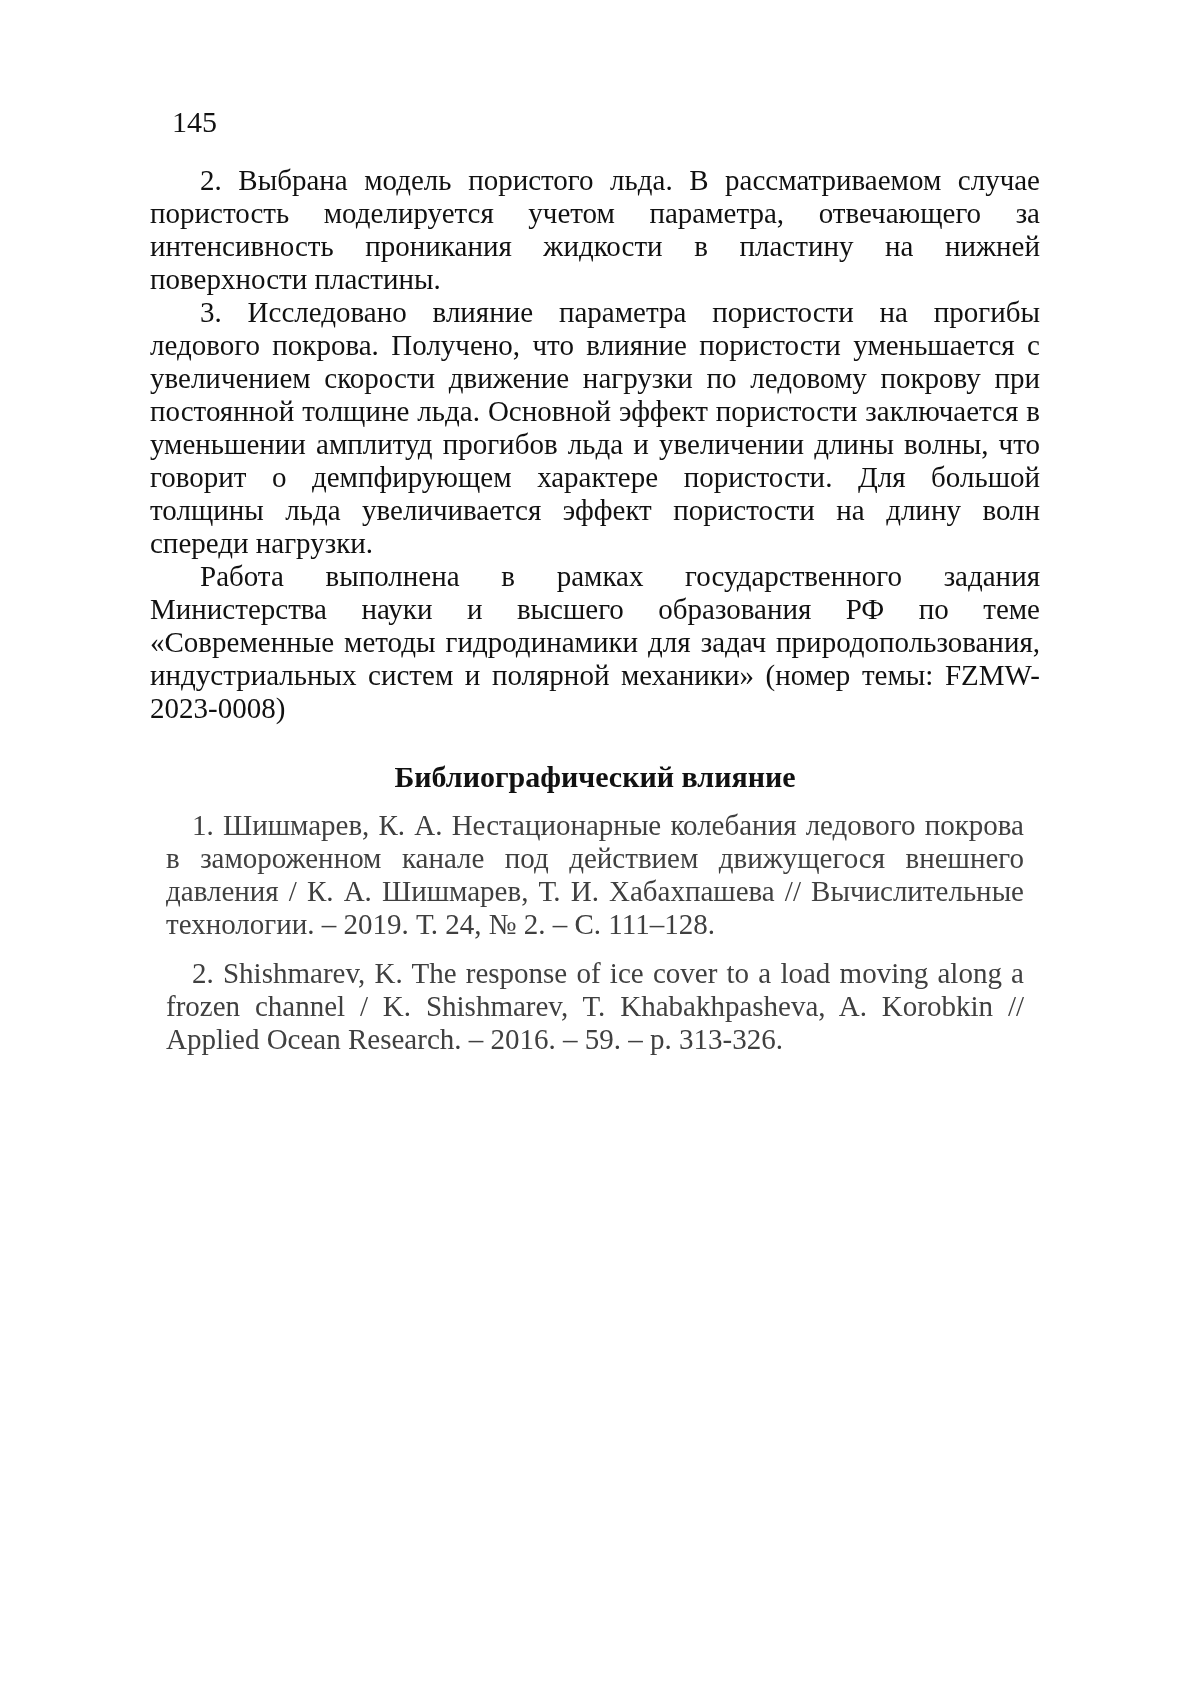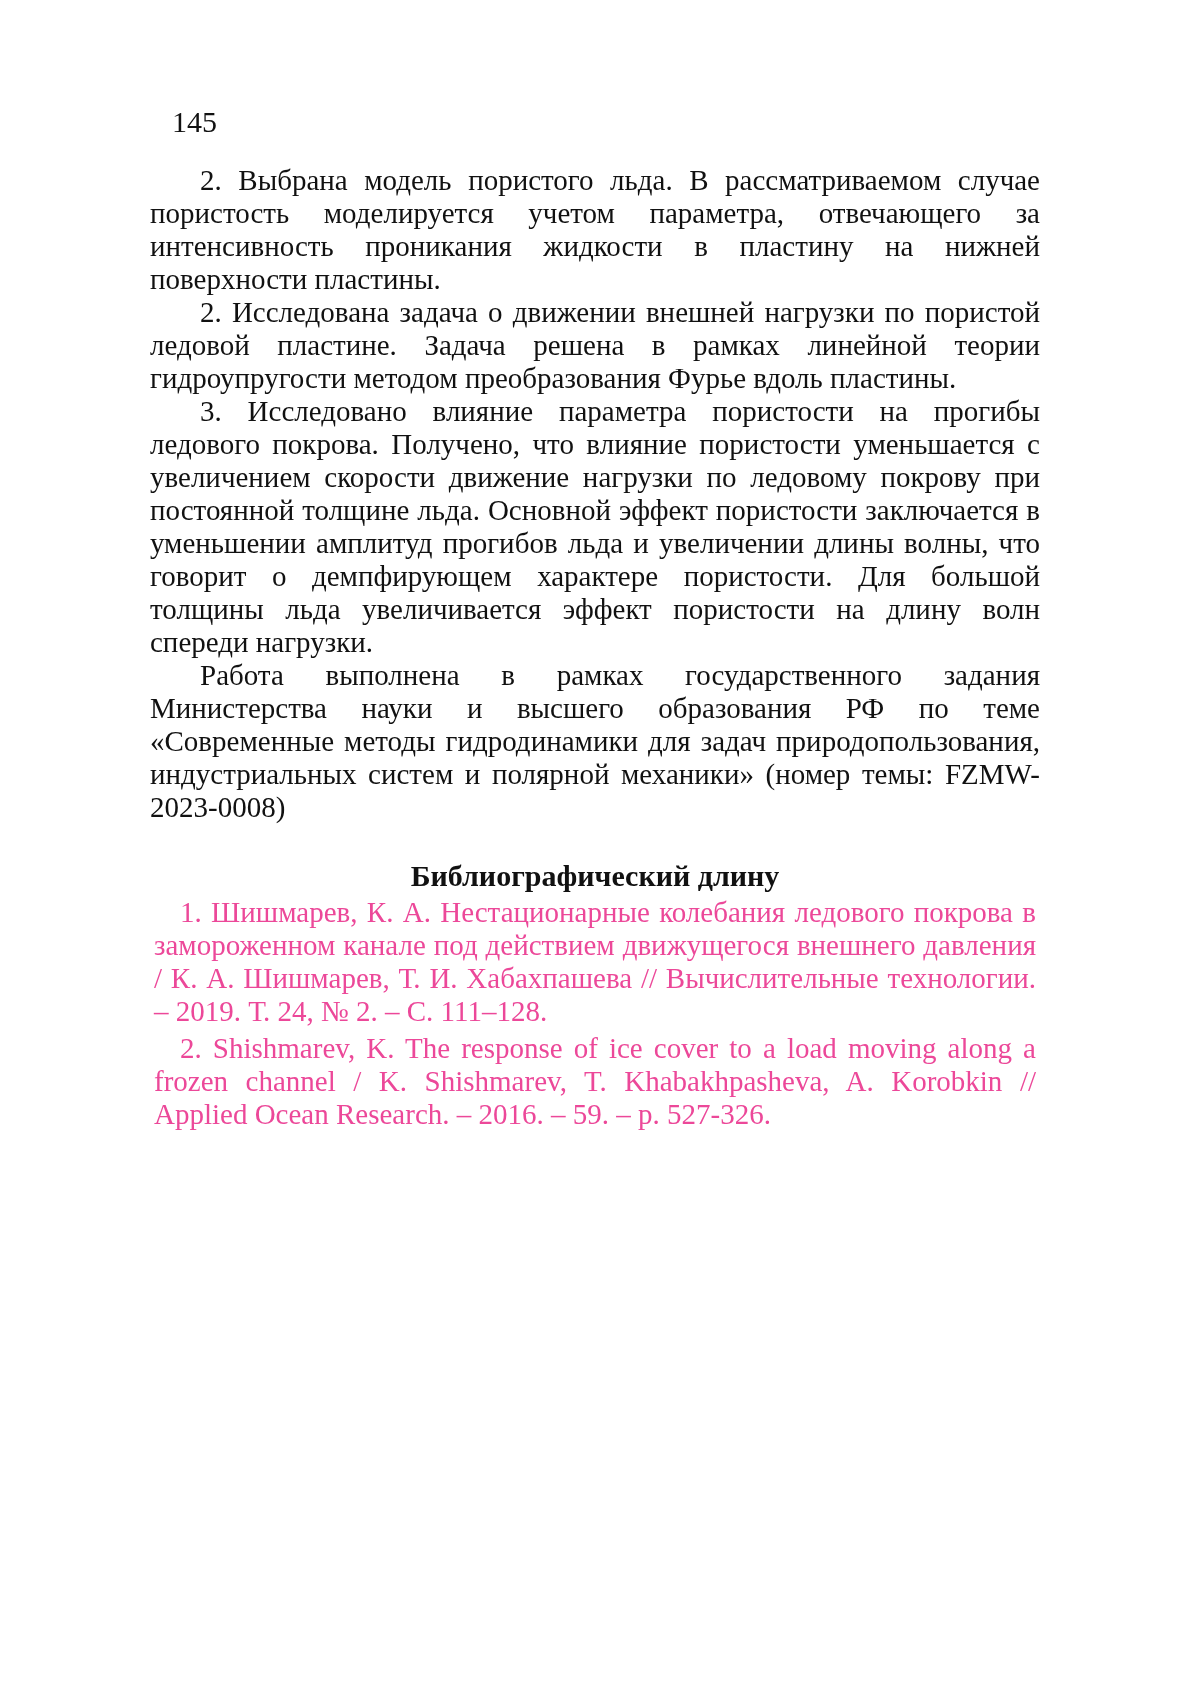--- a/index.html
+++ b/index.html
@@ -42,41 +42,40 @@
     font-weight: bold;
     text-align: center;
     margin: 35px 0 0 0;
     color: #111111;
   }
   .bib-entry {
     font-size: 29px;
     line-height: 33px;
     text-align: justify;
     text-indent: 26px;
-    margin: 4px;
-    color: #ec4899;
+    margin: 16px;
+    color: #404040;
   }
 </style>
 </head>
 <body>
 
 <div class="page">
   <div class="content">
 
     <div class="pagenum">145</div>
 
     <p class="para">2. Выбрана модель пористого льда. В рассматриваемом случае пористость моделируется учетом параметра, отвечающего за интенсивность проникания жидкости в пластину на нижней поверхности пластины.</p>
 
-    <p class="para">2. Исследована задача о движении внешней нагрузки по пористой ледовой пластине. Задача решена в рамках линейной теории гидроупругости методом преобразования Фурье вдоль пластины.</p>
 
     <p class="para">3. Исследовано влияние параметра пористости на прогибы ледового покрова. Получено, что влияние пористости уменьшается с увеличением скорости движение нагрузки по ледовому покрову при постоянной толщине льда. Основной эффект пористости заключается в уменьшении амплитуд прогибов льда и увеличении длины волны, что говорит о демпфирующем характере пористости. Для большой толщины льда увеличивается эффект пористости на длину волн спереди нагрузки.</p>
 
     <p class="para">Работа выполнена в рамках государственного задания Министерства науки и высшего образования РФ по теме «Современные методы гидродинамики для задач природопользования, индустриальных систем и полярной механики» (номер темы: FZMW-2023-0008)</p>
 
-    <h2 class="bib-heading">Библиографический длину</h2>
+    <h2 class="bib-heading">Библиографический влияние</h2>
 
     <p class="bib-entry">1. Шишмарев, К. А. Нестационарные колебания ледового покрова в замороженном канале под действием движущегося внешнего давления / К. А. Шишмарев, Т. И. Хабахпашева // Вычислительные технологии. – 2019. Т. 24, № 2. – С. 111–128.</p>
 
-    <p class="bib-entry">2. Shishmarev, K. The response of ice cover to a load moving along a frozen channel / K. Shishmarev, T. Khabakhpasheva, A. Korobkin // Applied Ocean Research. – 2016. – 59. – p. 527-326.</p>
+    <p class="bib-entry">2. Shishmarev, K. The response of ice cover to a load moving along a frozen channel / K. Shishmarev, T. Khabakhpasheva, A. Korobkin // Applied Ocean Research. – 2016. – 59. – p. 313-326.</p>
 
 
   </div>
 </div>
 
 </body></html>

